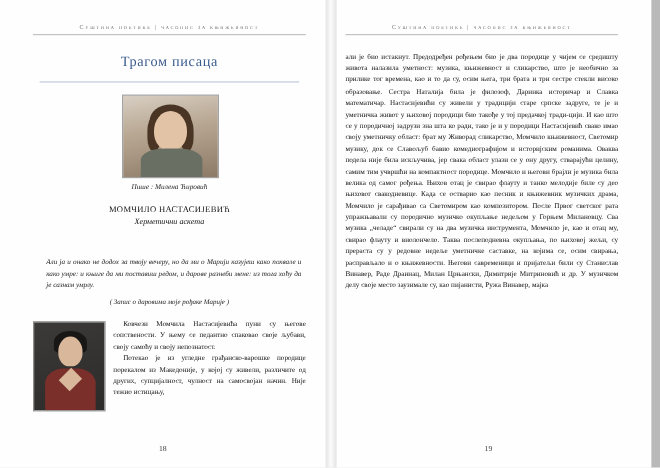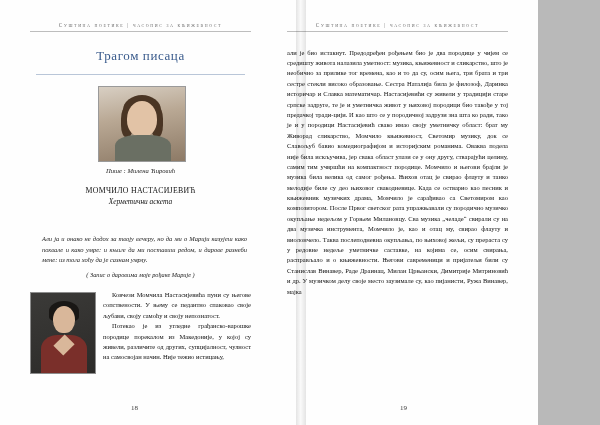--- a/index.html
+++ b/index.html
@@ -8,21 +8,21 @@
   }
   body {
     width: 600px;
     height: 425px;
     background: #b9b9b9;
     font-family: "Liberation Serif", serif;
     overflow: hidden;
   }
   .spread {
     position: relative;
-    width: 538px;
+    width: 592px;
     height: 425px;
     background: #ffffff;
     display: flex;
     justify-content: space-between;
   }
   .page {
     position: relative;
     width: 300px;
     height: 425px;
     box-sizing: border-box;

